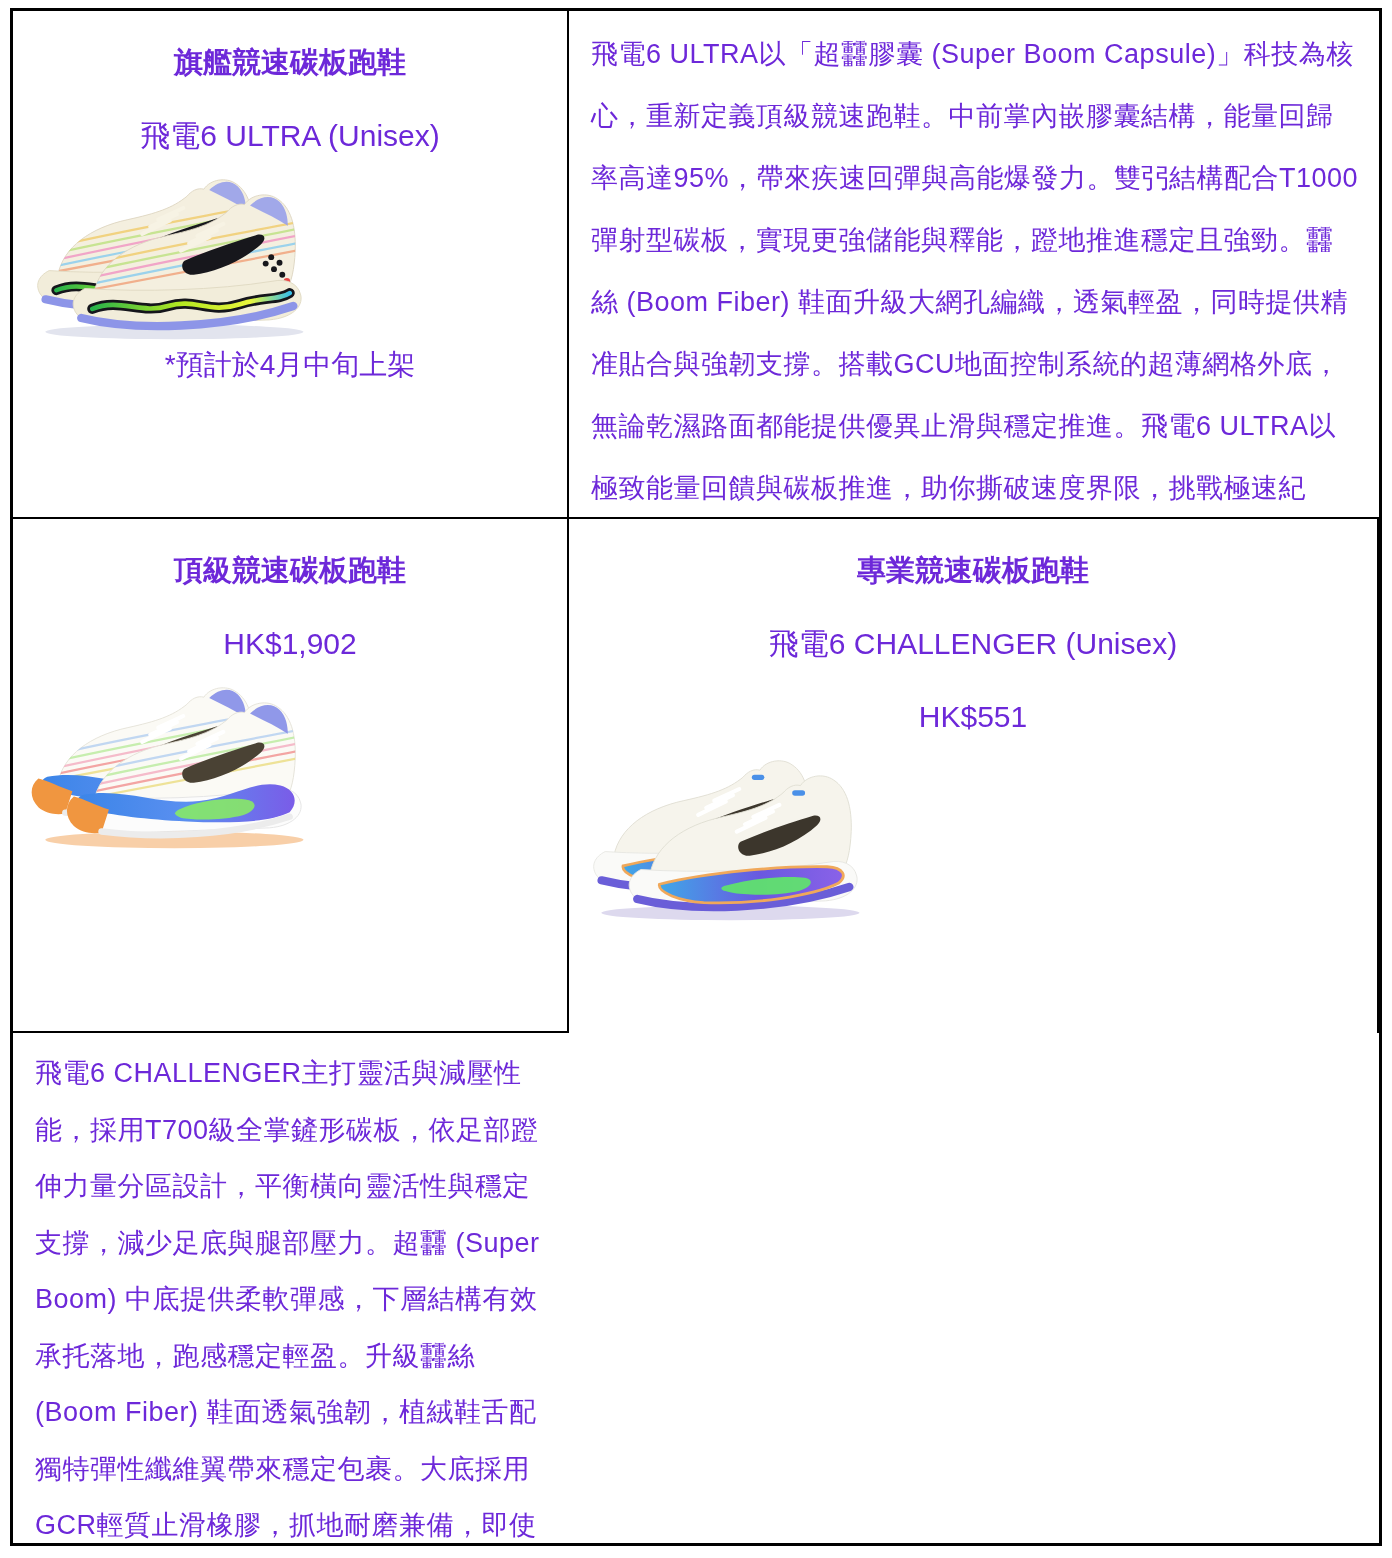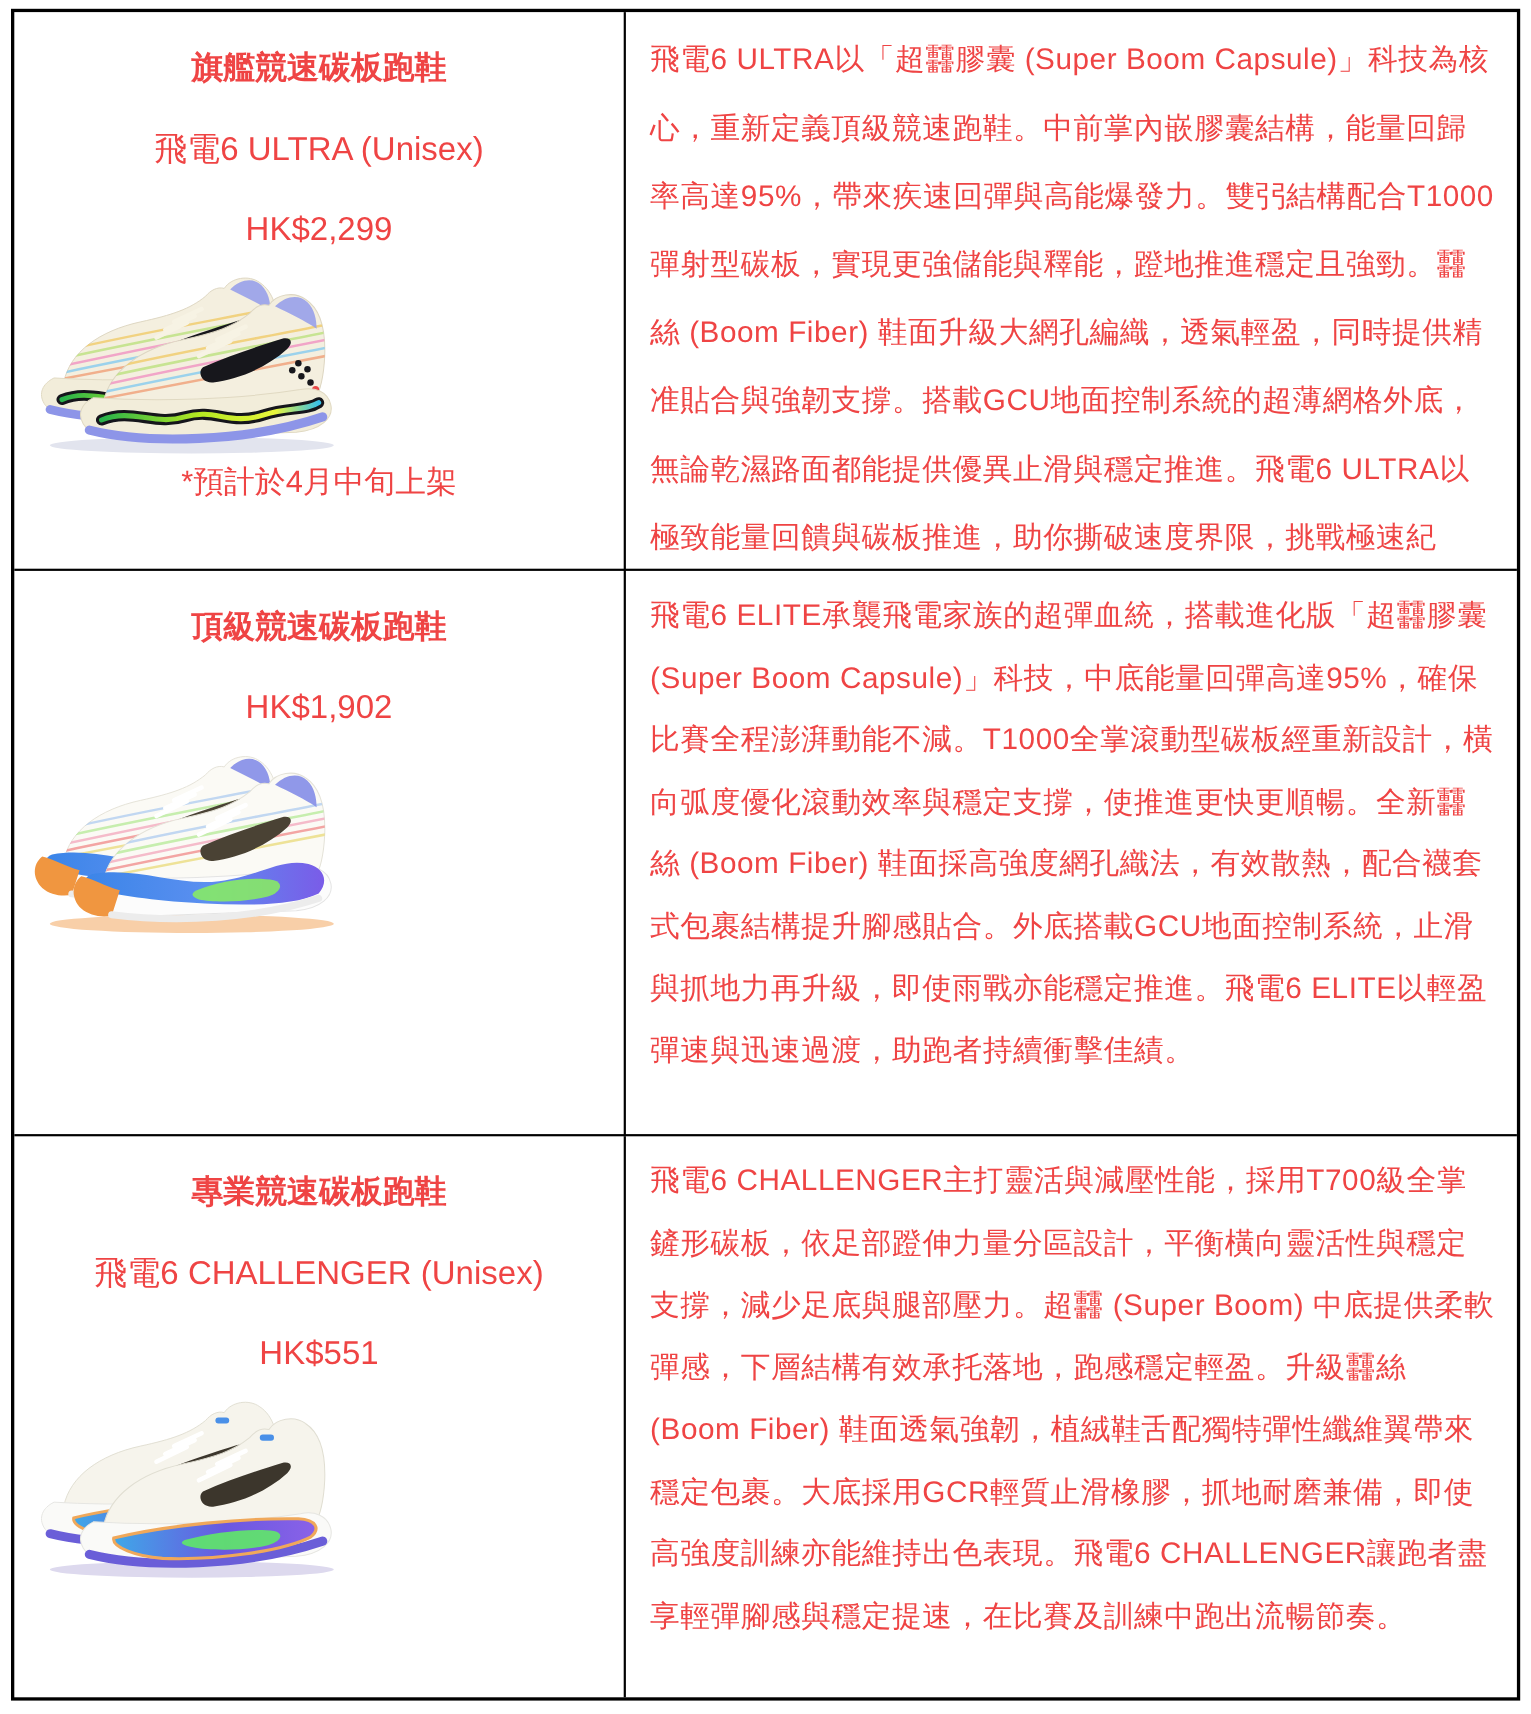--- a/index.html
+++ b/index.html
@@ -1,17 +1,17 @@
 <!DOCTYPE html>
 <html><head>
 <meta charset="utf-8">
 <style>
   html,body{margin:0;padding:0;background:#ffffff;}
   .page{position:relative;width:1392px;height:1558px;background:#fff;
-        font-family:"Liberation Sans","DejaVu Sans",sans-serif;color:#ef4444;}
+        font-family:"Liberation Sans","DejaVu Sans",sans-serif;color:#6d28d9;}
   .ptable{position:absolute;left:10px;top:8px;width:1372px;height:1538px;
           border:3px solid #000;box-sizing:border-box;
           display:grid;grid-template-columns:556px 1fr;grid-template-rows:508px 514px 1fr;}
   .cell{box-sizing:border-box;overflow:hidden;}
   .lcell{border-right:2px solid #000;text-align:center;padding-top:15px;}
   .rcell{padding:12px 20px 6px 22px;}
   .bb{border-bottom:2px solid #000;}
   .pline{height:73px;line-height:73px;font-size:30px;white-space:nowrap;}
   .cat{font-weight:bold;font-size:29px;}
   .imgwrap{height:166px;display:flex;justify-content:flex-start;padding-left:16px;margin-top:4px;}
@@ -23,21 +23,20 @@
 </style>
 </head>
 <body>
 
 <div class="page">
   <div class="ptable">
 
     <div class="cell lcell bb">
       <div class="pline cat">旗艦競速碳板跑鞋</div>
       <div class="pline">飛電6 ULTRA (Unisex)</div>
-      <div class="pline">HK$2,299</div>
       <div class="imgwrap">
         <svg width="300" height="166" viewBox="0 0 320 180">
           <defs>
             <clipPath id="s1cu">
                 <path d="M38,118 C44,88 74,66 116,57 C148,50 166,44 182,31 C187,25 194,21 201,23 C208,12 226,9 237,17 C251,26 257,46 256,73 C255,94 252,107 246,117 C180,122 100,122 38,118 Z"></path>
               </clipPath>
             <linearGradient id="s1lime" x1="0" y1="0" x2="1" y2="0">
               <stop offset="0" stop-color="#27b24a"></stop>
                 <stop offset="0.45" stop-color="#b5e822"></stop>
               <stop offset="0.8" stop-color="#e8f53c"></stop>
@@ -123,23 +122,20 @@
             </g>
           </defs>
           <ellipse cx="155" cy="169" rx="140" ry="9" fill="#f8cfa8"></ellipse>
           <use href="#s2shoe" transform="translate(-8,-8) scale(0.97)"></use>
           <use href="#s2shoe" transform="translate(30,8)"></use>
         </svg>
       </div>
       <div class="note"></div>
     </div>
 
-    <div class="cell rcell bb">
-      <p class="desc lh56">飛電6 ELITE承襲飛電家族的超彈血統，搭載進化版「超䨻膠囊 (Super Boom Capsule)」科技，中底能量回彈高達95%，確保比賽全程澎湃動能不減。T1000全掌滾動型碳板經重新設計，橫向弧度優化滾動效率與穩定支撐，使推進更快更順暢。全新䨻絲 (Boom Fiber) 鞋面採高強度網孔織法，有效散熱，配合襪套式包裹結構提升腳感貼合。外底搭載GCU地面控制系統，止滑與抓地力再升級，即使雨戰亦能穩定推進。飛電6 ELITE以輕盈彈速與迅速過渡，助跑者持續衝擊佳績。</p>
-    </div>
 
     <div class="cell lcell">
       <div class="pline cat">專業競速碳板跑鞋</div>
       <div class="pline">飛電6 CHALLENGER (Unisex)</div>
       <div class="pline">HK$551</div>
       <div class="imgwrap">
         <svg width="300" height="166" viewBox="0 0 320 180">
           <defs>
             <linearGradient id="s3purp" x1="0" y1="0" x2="1" y2="0">
               <stop offset="0" stop-color="#3fa8e8"></stop>

